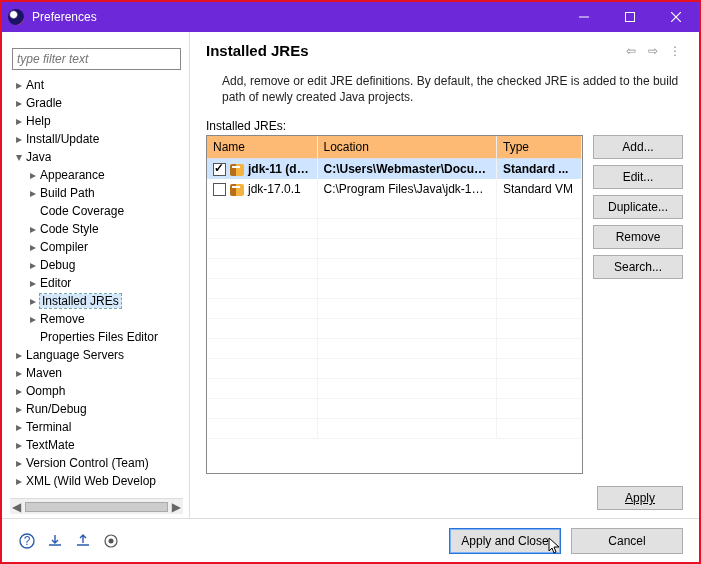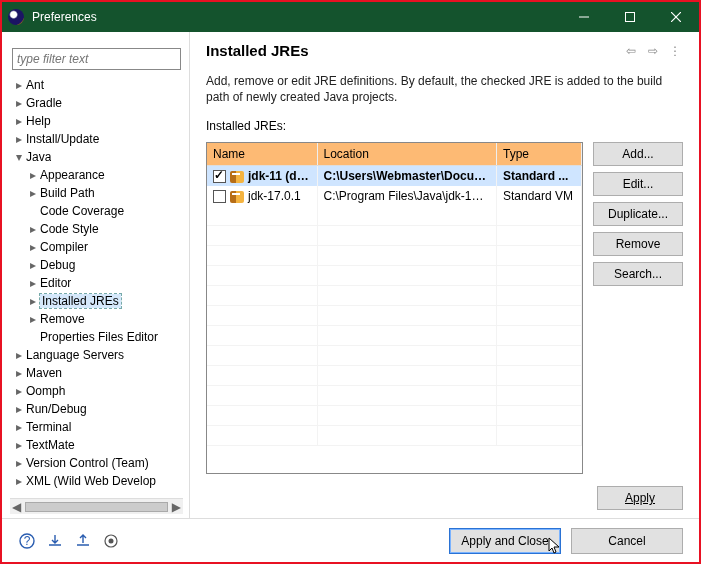--- a/index.html
+++ b/index.html
@@ -1,19 +1,19 @@
 <!DOCTYPE html>
 <html><head>
 <meta charset="utf-8">
 <style>
   * { box-sizing: border-box; font-family: "Segoe UI", Tahoma, sans-serif; font-size: 12px; }
   html, body { margin: 0; padding: 0; }
   body { border: 2px solid #e81123; width: 701px; height: 564px; background: #fff; position: relative; display: flex; flex-direction: column; }
 
-  .titlebar { background: #14532d; color: #fff; height: 30px; display: flex; align-items: center; padding-left: 6px; }
+  .titlebar { background: #6d28d9; color: #fff; height: 30px; display: flex; align-items: center; padding-left: 6px; }
   .titlebar .app-icon { width: 16px; height: 16px; border-radius: 50%; background: radial-gradient(circle at 35% 35%, #fff 0 20%, #1b1464 30% 70%, #e87e04 80% 100%); margin-right: 8px; }
   .titlebar .title { flex: 1; }
   .titlebar .winbtn { width: 46px; height: 30px; display: flex; align-items: center; justify-content: center; color: #fff; }
   .titlebar .winbtn svg { width: 10px; height: 10px; stroke: #fff; }
 
   .body { flex: 1; display: flex; min-height: 0; }
 
   .sidebar { width: 188px; border-right: 1px solid #ddd; display: flex; flex-direction: column; padding: 8px 2px 4px 4px; }
   .filter-input { margin: 8px 6px 6px 6px; height: 22px; border: 1px solid #888; padding: 2px 4px; color: #888; font-style: italic; }
   .tree { flex: 1; overflow: hidden; padding-left: 2px; }
@@ -24,22 +24,22 @@
   .tree-row.depth1 .tw { width: 14px; }
   .tree-row.selected .lbl { background: #d5e8fb; outline: 1px dashed #7aa; padding: 0 2px; }
   .sb-scroll { height: 16px; background: #f0f0f0; border-top: 1px solid #ddd; display: flex; align-items: center; justify-content: space-between; padding: 0 2px; color: #666; margin: 2px 4px 0 4px; }
   .sb-scroll .thumb { flex: 1; height: 10px; margin: 0 4px; background: #ccc; border: 1px solid #aaa; }
 
   .main { flex: 1; display: flex; flex-direction: column; padding: 10px 16px 8px 16px; min-width: 0; }
   .main-header { display: flex; align-items: center; }
   .main-title { font-size: 15px; font-weight: 600; flex: 1; }
   .navicons { display: flex; gap: 6px; color: #888; }
   .navicons span { width: 16px; height: 16px; display: inline-flex; align-items: center; justify-content: center; }
-  .desc { margin: 14px 0 14px 0; color: #222; line-height: 1.35; }
-  .table-label { margin-bottom: 9px; }
+  .desc { margin: 14px 0 14px 16px; color: #222; line-height: 1.35; }
+  .table-label { margin-bottom: 2px; }
   .table-area { flex: 1; display: flex; gap: 10px; min-height: 0; }
   .table-wrap { flex: 1; border: 1px solid #888; background: #fff; overflow: hidden; }
   table { width: 100%; border-collapse: collapse; table-layout: fixed; }
   thead th { text-align: left; font-weight: 400; background: #fdba74; border-bottom: 1px solid #ddd; border-right: 1px solid #eee; padding: 4px 6px; height: 22px; }
   tbody td { padding: 2px 6px; height: 20px; border-right: 1px solid #f3f3f3; white-space: nowrap; overflow: hidden; text-overflow: ellipsis; }
   tbody tr.selected td { background: #cfe5ff; font-weight: 600; }
   tbody tr.empty td { border-bottom: 1px solid #f3f3f3; }
   .chk { width: 13px; height: 13px; border: 1px solid #555; display: inline-block; vertical-align: middle; margin-right: 4px; position: relative; background: #fff; }
   .chk.checked::after { content: "✓"; position: absolute; top: -3px; left: 0; font-size: 12px; color: #000; }
   .jre-icon { display: inline-block; width: 14px; height: 12px; background: linear-gradient(90deg,#b76e17 0 40%,#f4b340 40% 100%); border-radius: 2px; margin-right: 4px; vertical-align: middle; position: relative; }

